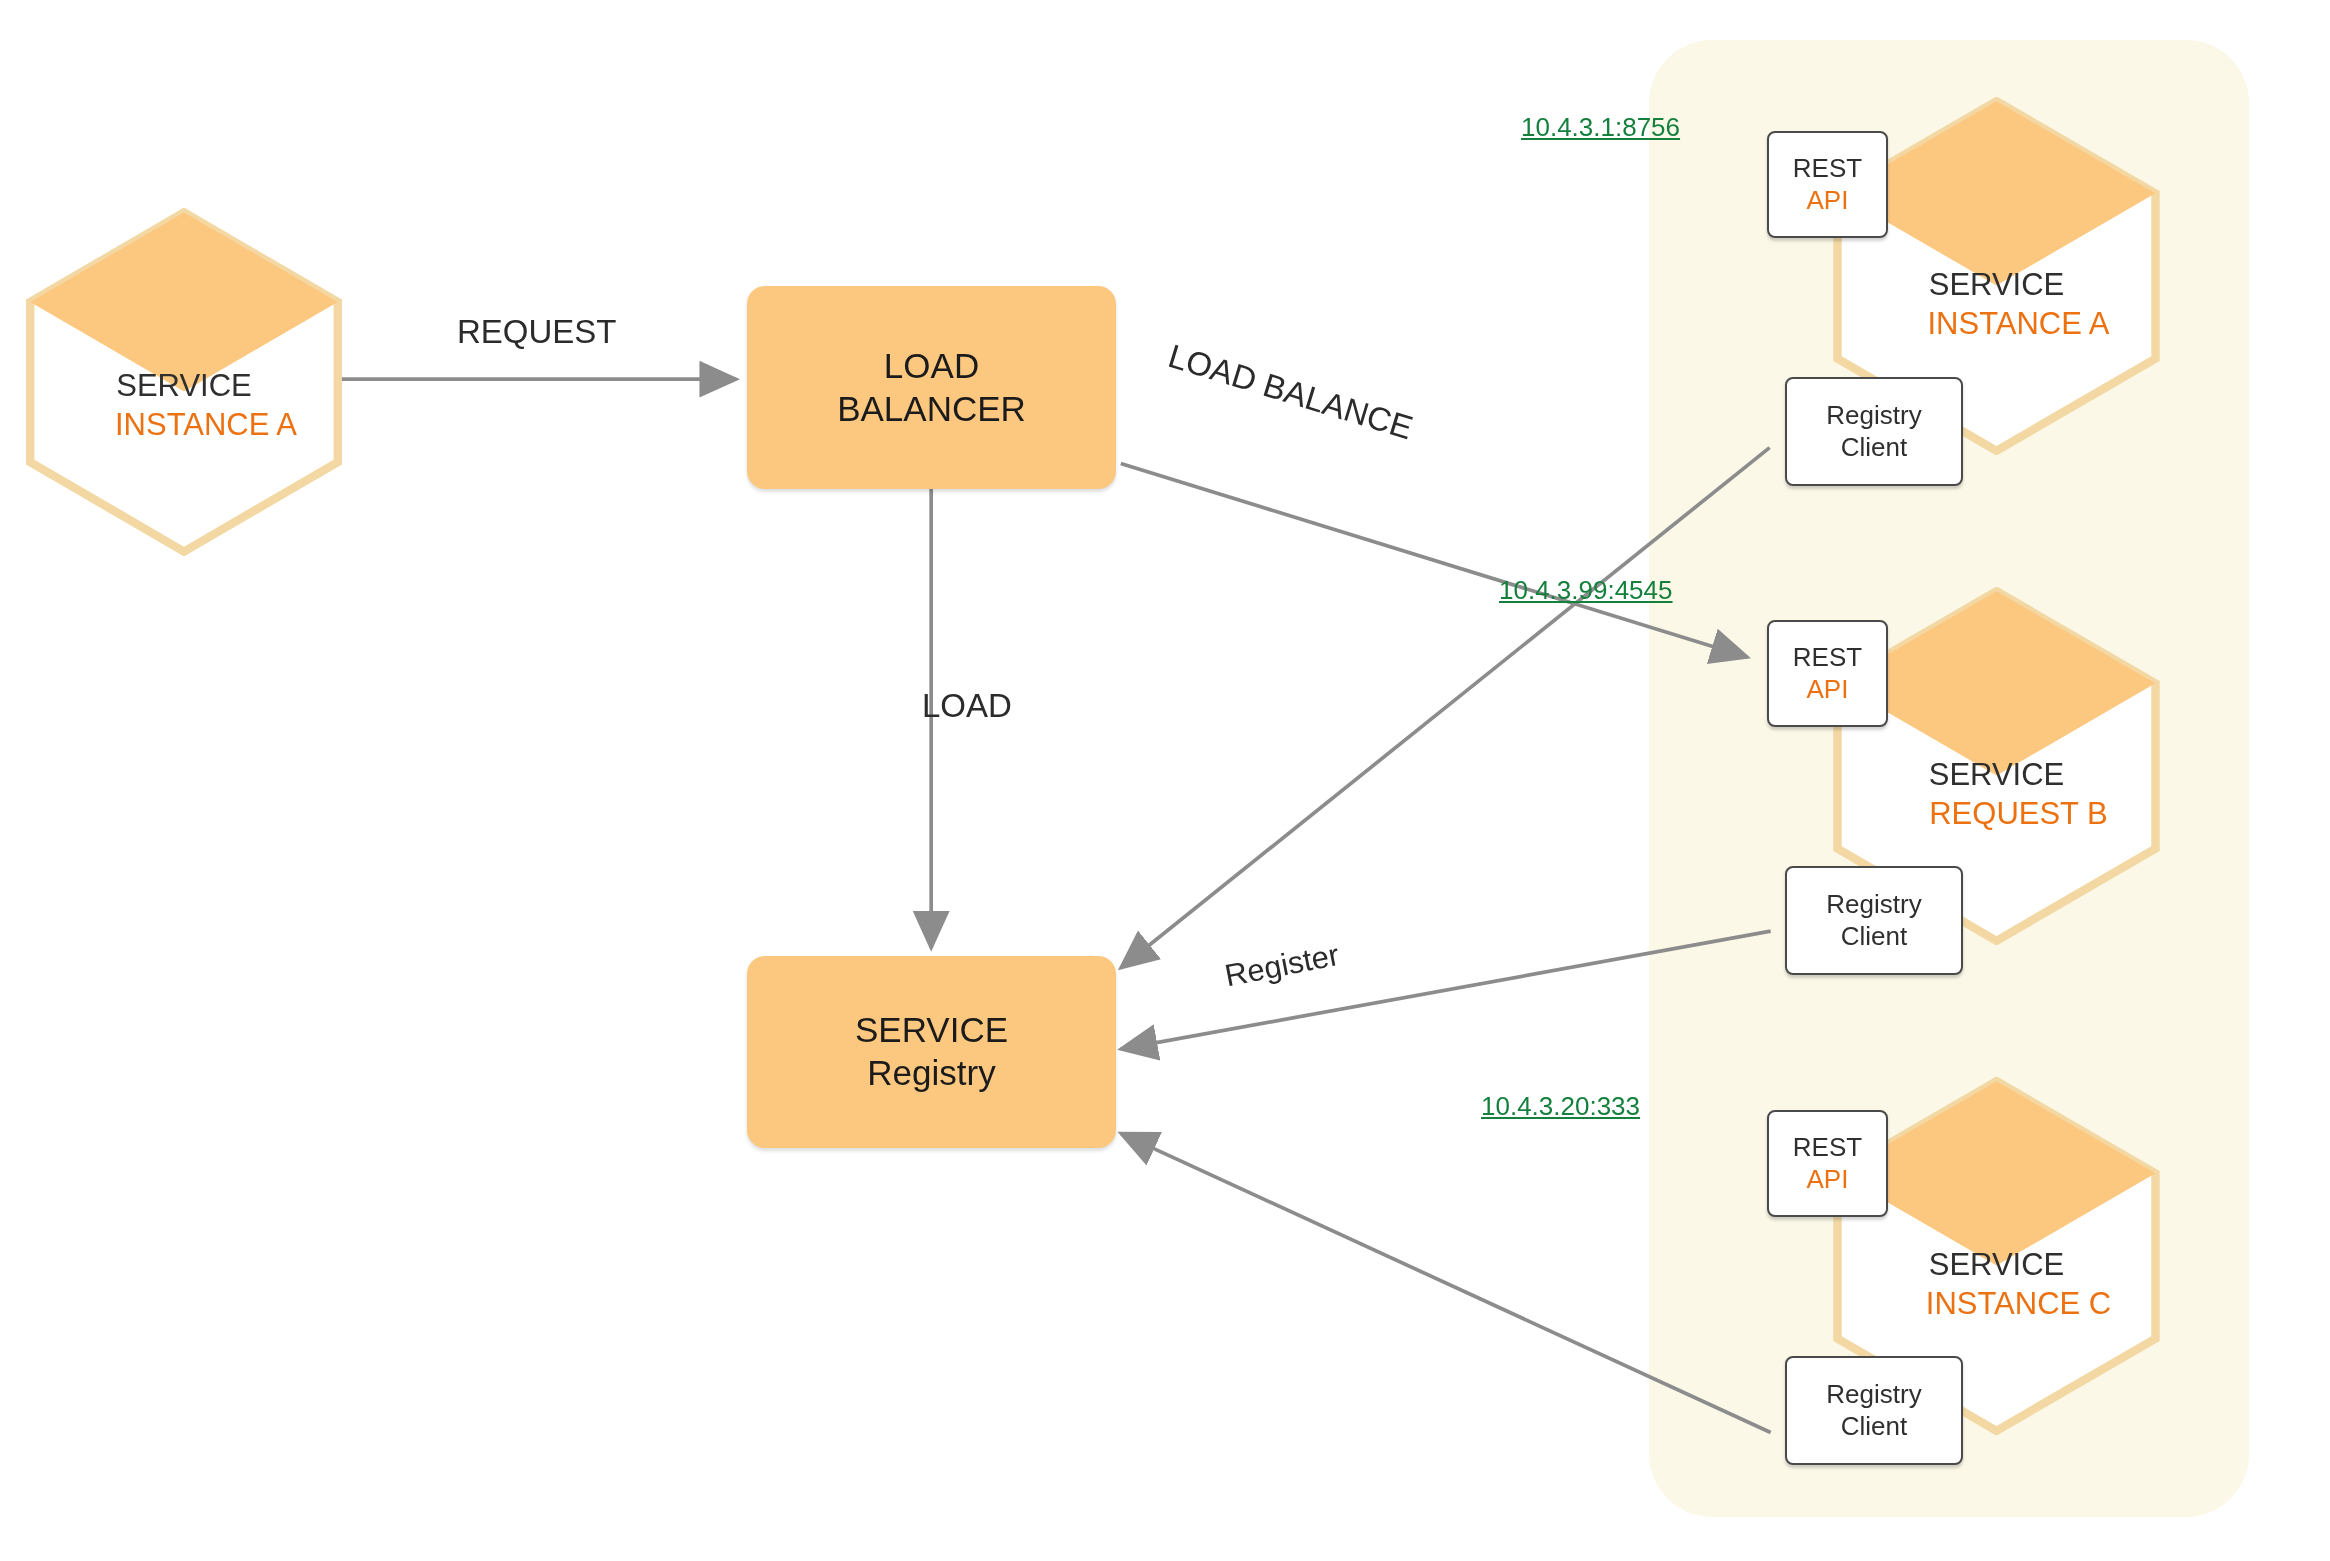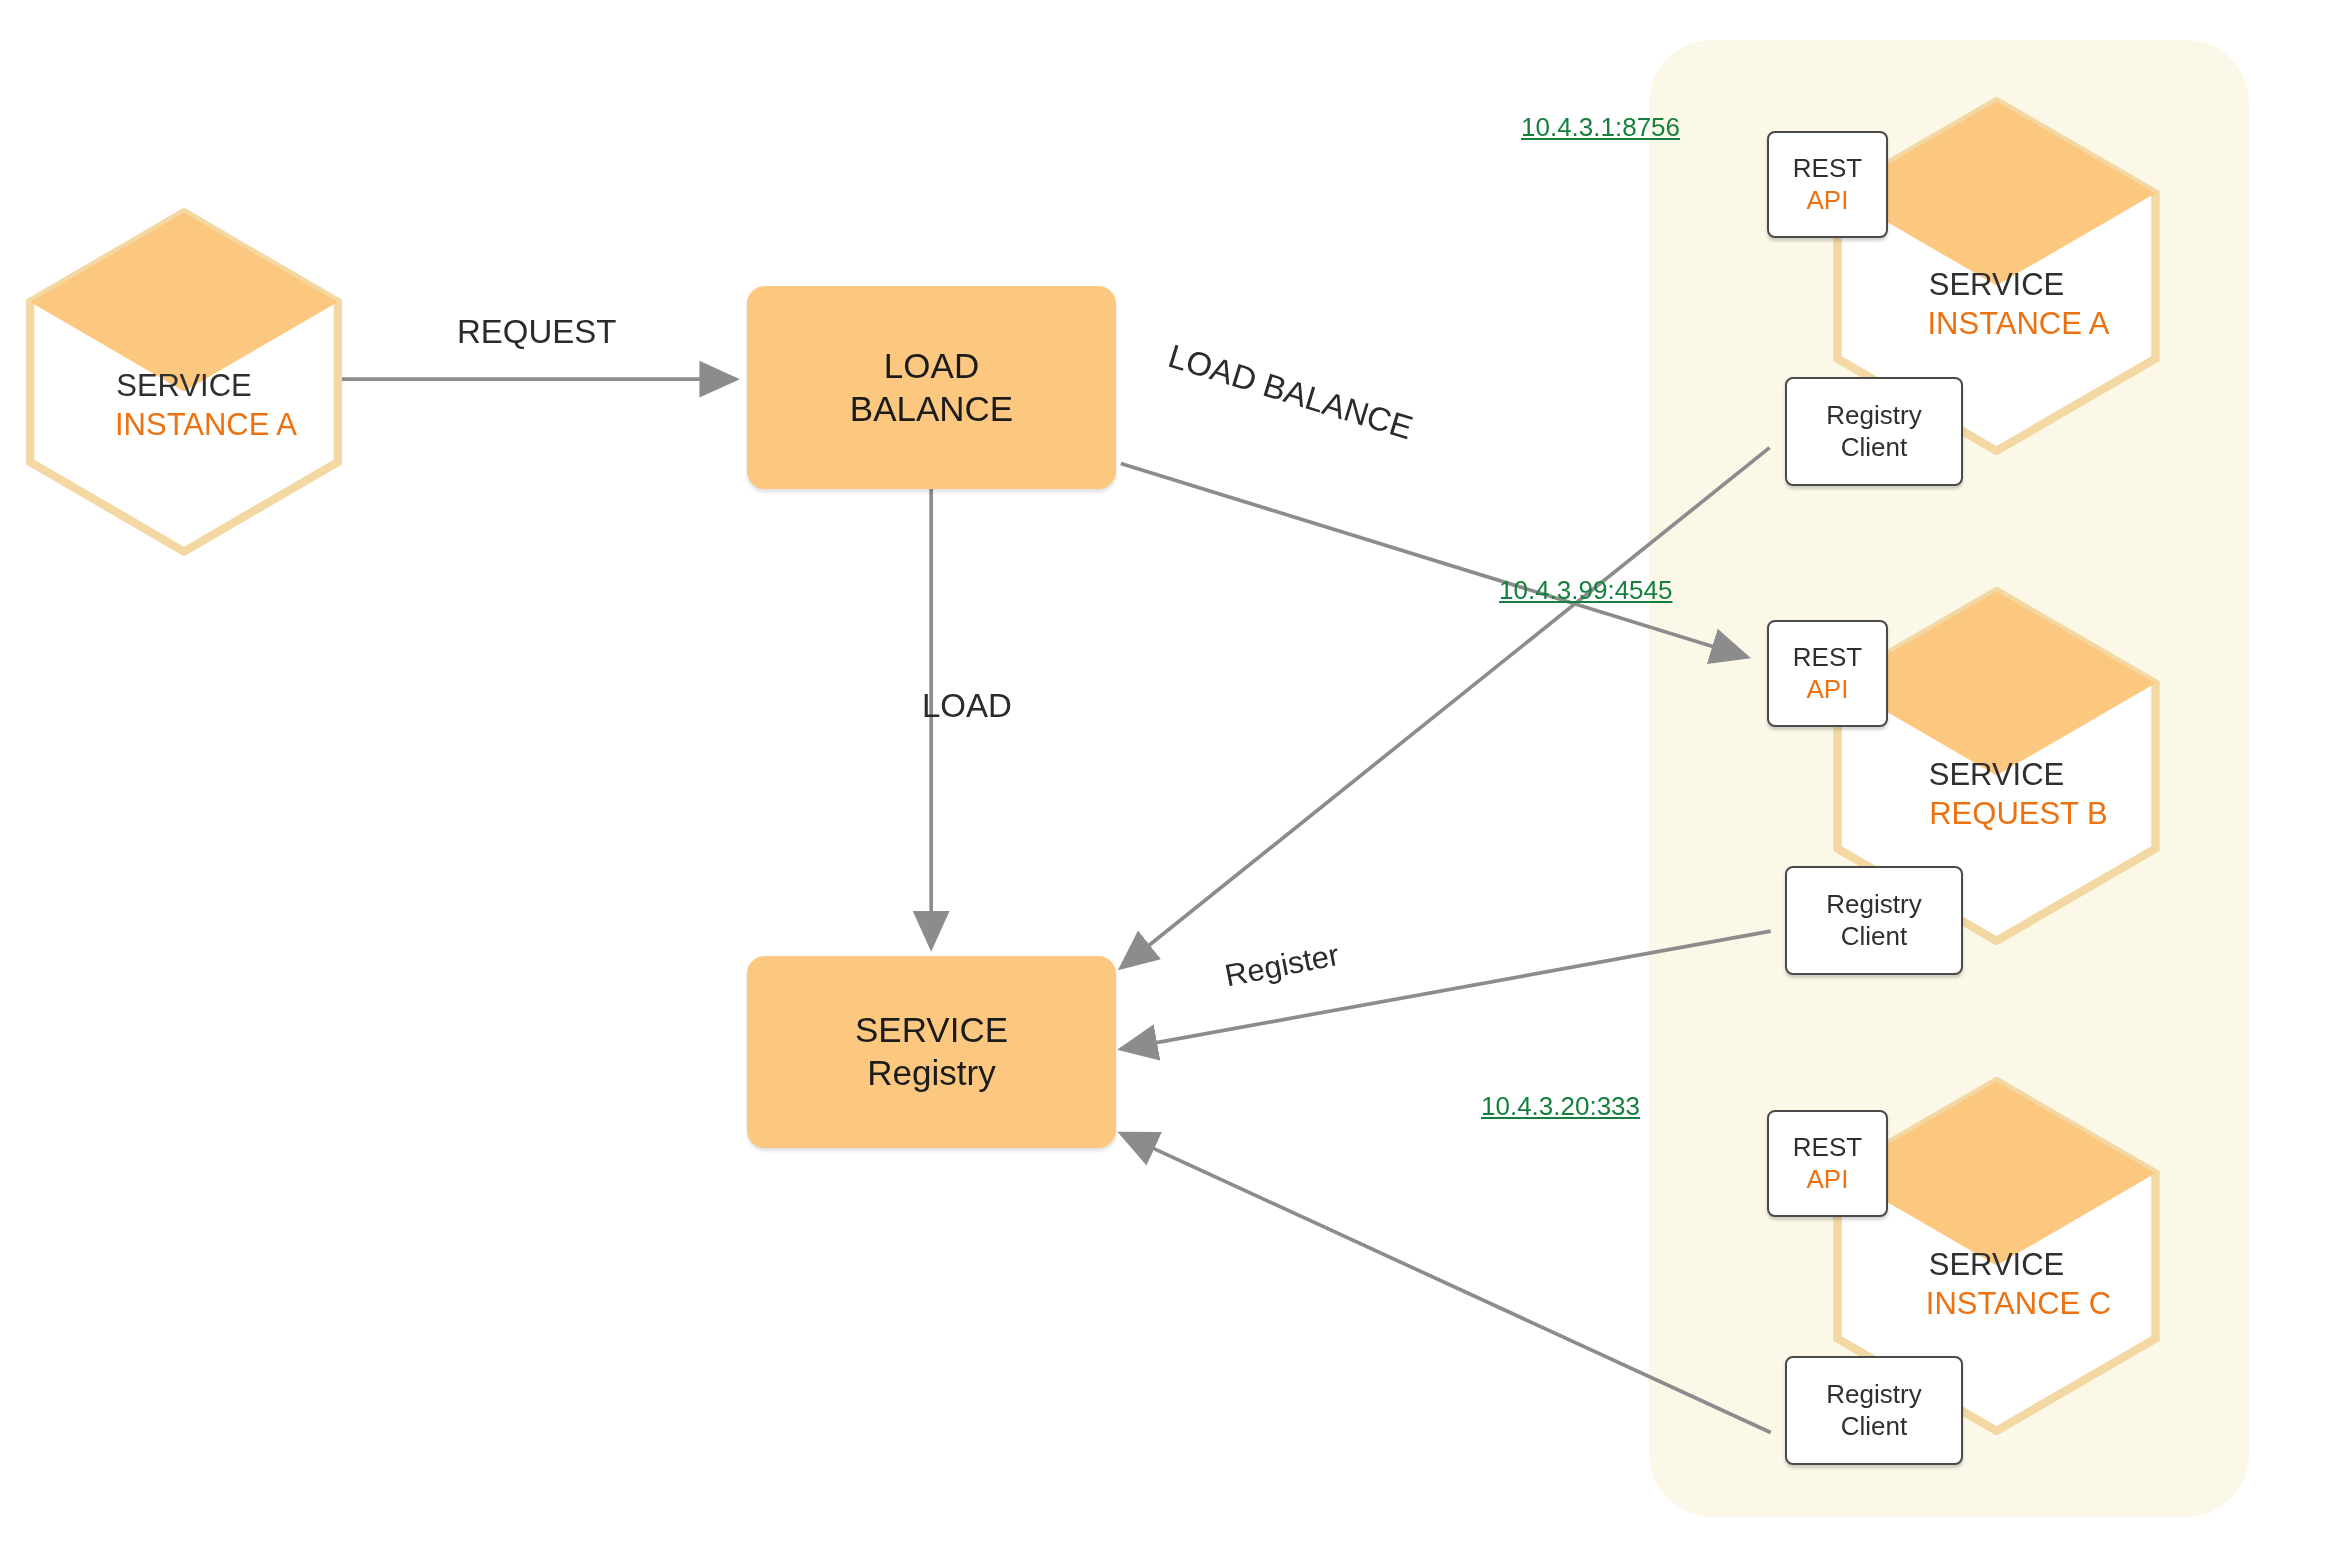--- a/index.html
+++ b/index.html
@@ -122,21 +122,21 @@
       <polygon points="300,8 592,178 300,348 8,178" fill="#fcc880"></polygon>
     </svg>
     <div class="hex-label" style="top:158px;">
       <span class="t1">SERVICE</span>
       <span class="t2">INSTANCE A</span>
     </div>
   </div>
 
   <div class="orange-box" id="load-balancer">
     <span class="l1">LOAD</span>
-    <span class="l2">BALANCE</span>
+    <span class="l2">BALANCER</span>
   </div>
 
   <div class="orange-box" id="service-registry">
     <span class="l1">SERVICE</span>
     <span class="l2">Registry</span>
   </div>
 
   <div class="edge-label" style="left:449px;top:313px;font-size:33px;margin-left:8px;">REQUEST</div>
 
   <div class="edge-label" style="left:922px;top:687px;font-size:33px;">LOAD</div>

